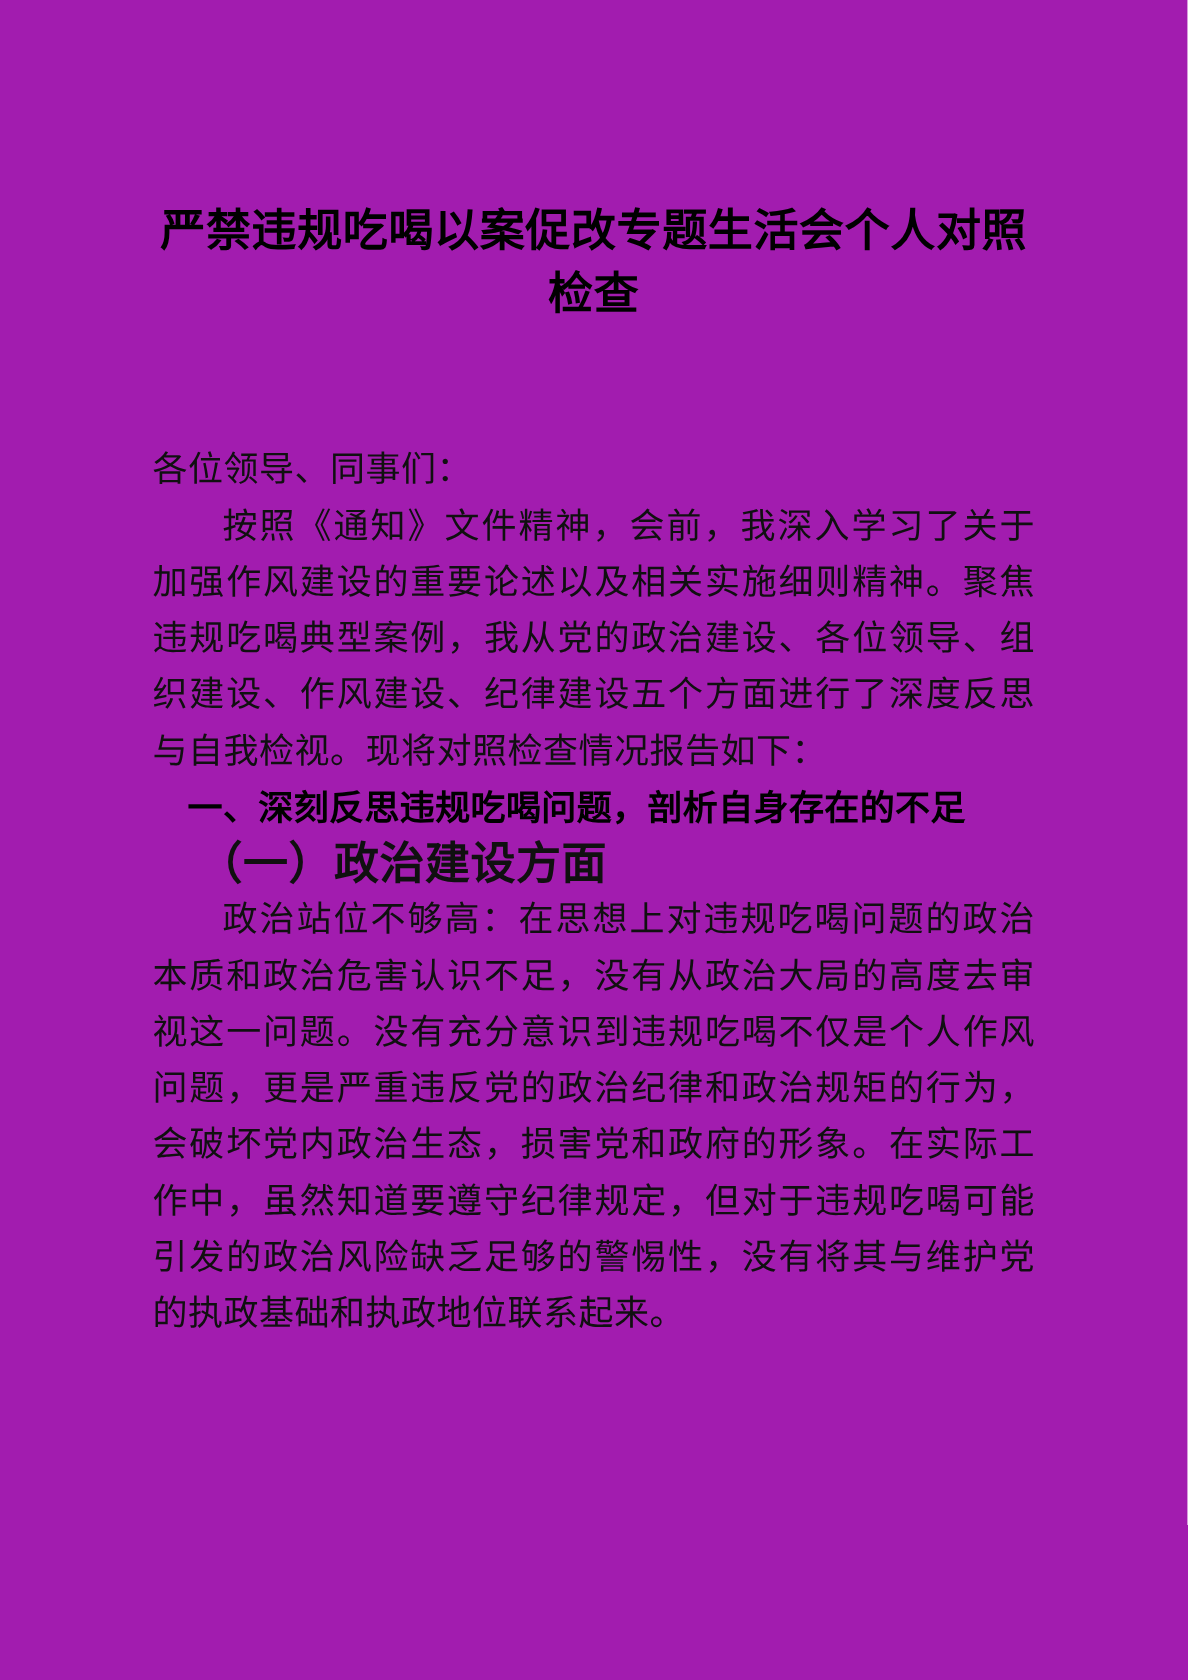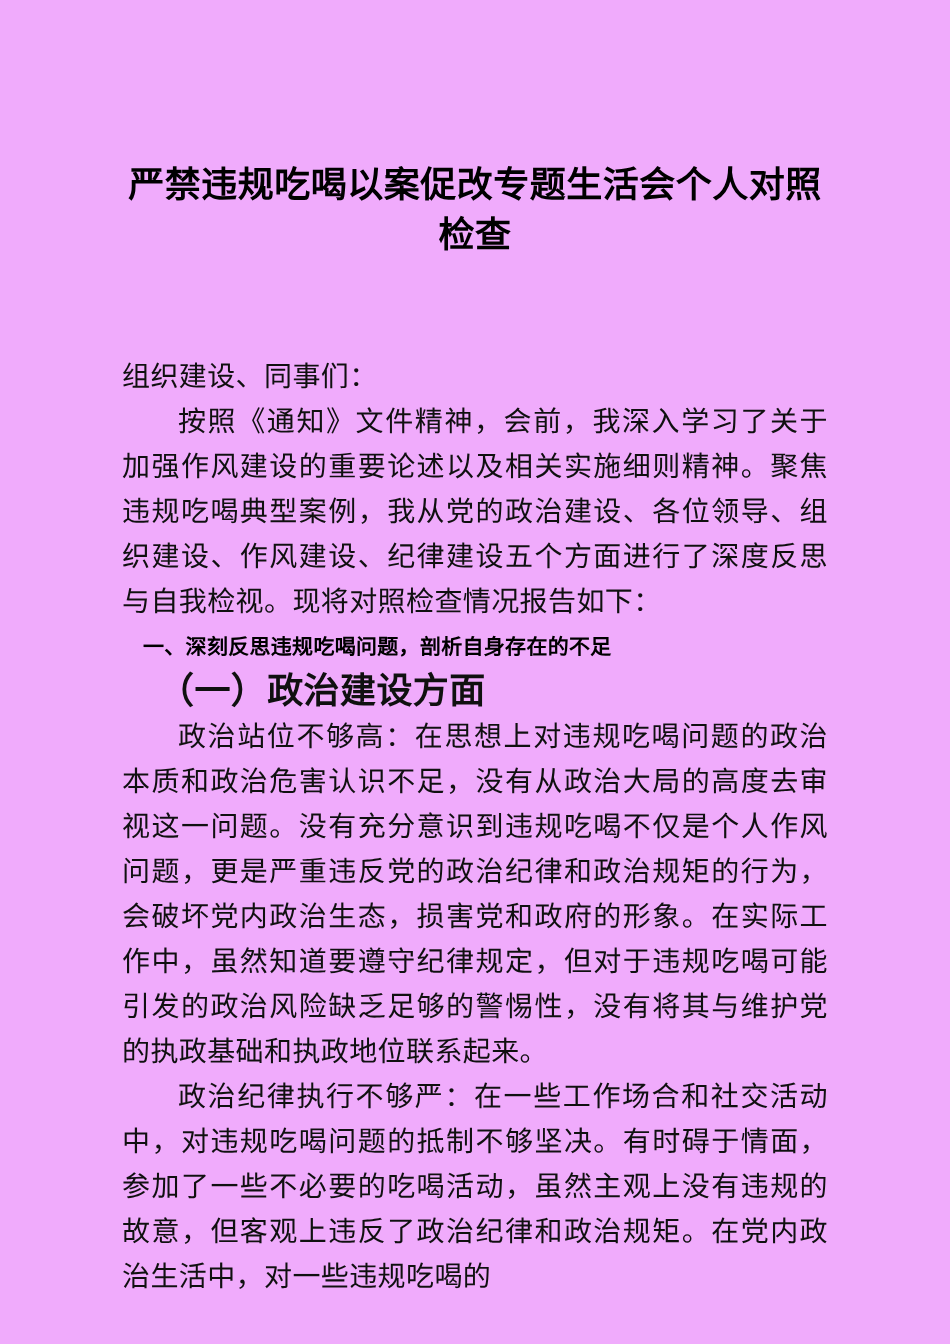--- a/index.html
+++ b/index.html
@@ -5,21 +5,21 @@
   html, body {
     margin: 0;
     padding: 0;
     background: #ffffff;
   }
 
   .page {
     position: relative;
     width: 950px;
     height: 1344px;
-    background: #f0abfc;
+    background: #a21caf;
     overflow: hidden;
     box-sizing: border-box;
     padding-left: 41px;
   }
 
   .content {
     position: absolute;
     left: 122px;
     top: 0;
     width: 706px;
@@ -56,21 +56,21 @@
   }
 
   .para-indent {
     text-indent: 2em;
   }
 
   
   .heading-1 {
     font-family: "Liberation Sans", "DejaVu Sans", sans-serif;
     font-weight: bold;
-    font-size: 21px;
+    font-size: 28px;
     line-height: 45px;
     color: #000000;
     margin: 0;
     text-indent: 1em;
     letter-spacing: 0.3px;
   }
 
   
   .heading-2 {
     font-family: "Liberation Serif", "DejaVu Serif", serif;
@@ -87,26 +87,25 @@
 </head>
 <body>
 
 <div class="page">
   <div class="content">
 
     <h1 class="doc-title">严禁违规吃喝以案促改专题生活会个人对照检查</h1>
 
     <div class="spacer-title-gap"></div>
 
-    <p class="body-text salutation">组织建设、同事们：</p>
+    <p class="body-text salutation">各位领导、同事们：</p>
 
     <p class="body-text para-indent">按照《通知》文件精神，会前，我深入学习了关于加强作风建设的重要论述以及相关实施细则精神。聚焦违规吃喝典型案例，我从党的政治建设、各位领导、组织建设、作风建设、纪律建设五个方面进行了深度反思与自我检视。现将对照检查情况报告如下：</p>
 
     <h2 class="heading-1">一、深刻反思违规吃喝问题，剖析自身存在的不足</h2>
 
     <h3 class="heading-2">（一）政治建设方面</h3>
 
     <p class="body-text para-indent">政治站位不够高：在思想上对违规吃喝问题的政治本质和政治危害认识不足，没有从政治大局的高度去审视这一问题。没有充分意识到违规吃喝不仅是个人作风问题，更是严重违反党的政治纪律和政治规矩的行为，会破坏党内政治生态，损害党和政府的形象。在实际工作中，虽然知道要遵守纪律规定，但对于违规吃喝可能引发的政治风险缺乏足够的警惕性，没有将其与维护党的执政基础和执政地位联系起来。</p>
 
-    <p class="body-text para-indent">政治纪律执行不够严：在一些工作场合和社交活动中，对违规吃喝问题的抵制不够坚决。有时碍于情面，参加了一些不必要的吃喝活动，虽然主观上没有违规的故意，但客观上违反了政治纪律和政治规矩。在党内政治生活中，对一些违规吃喝的</p>
 
   </div>
 </div>
 
 </body></html>

